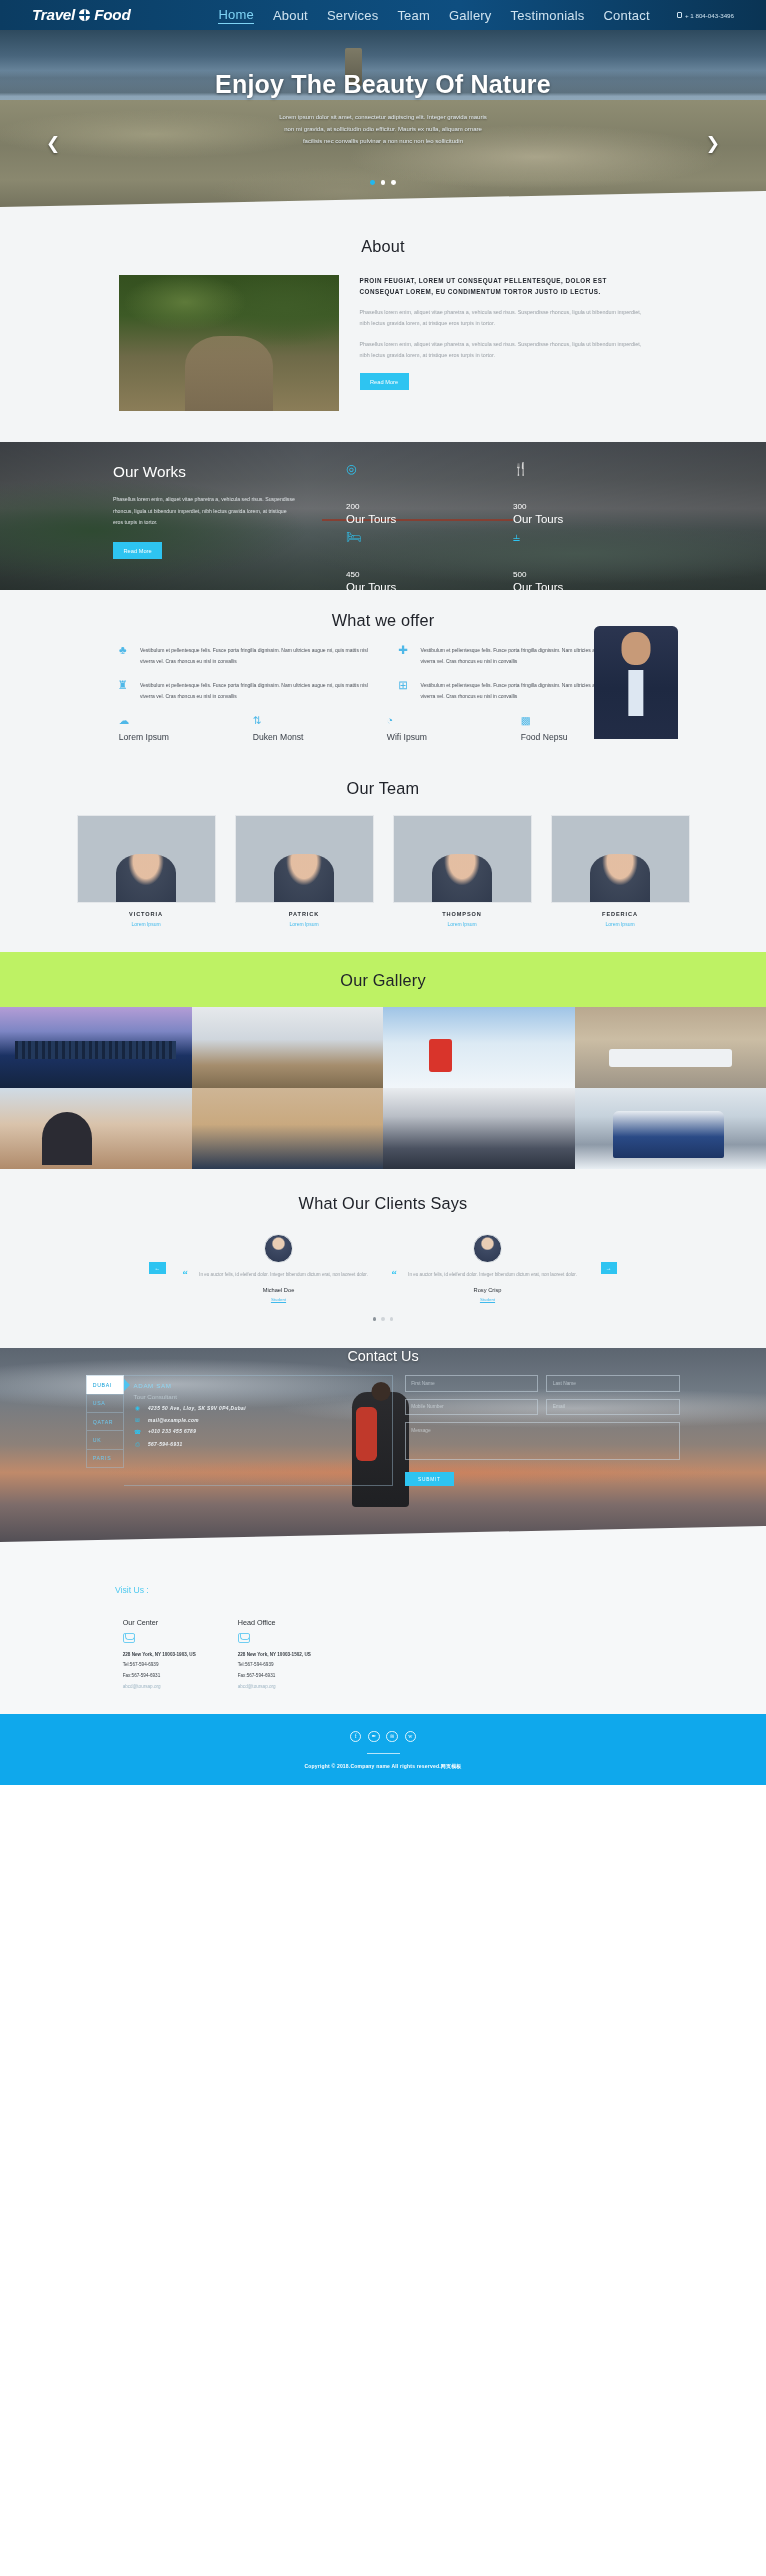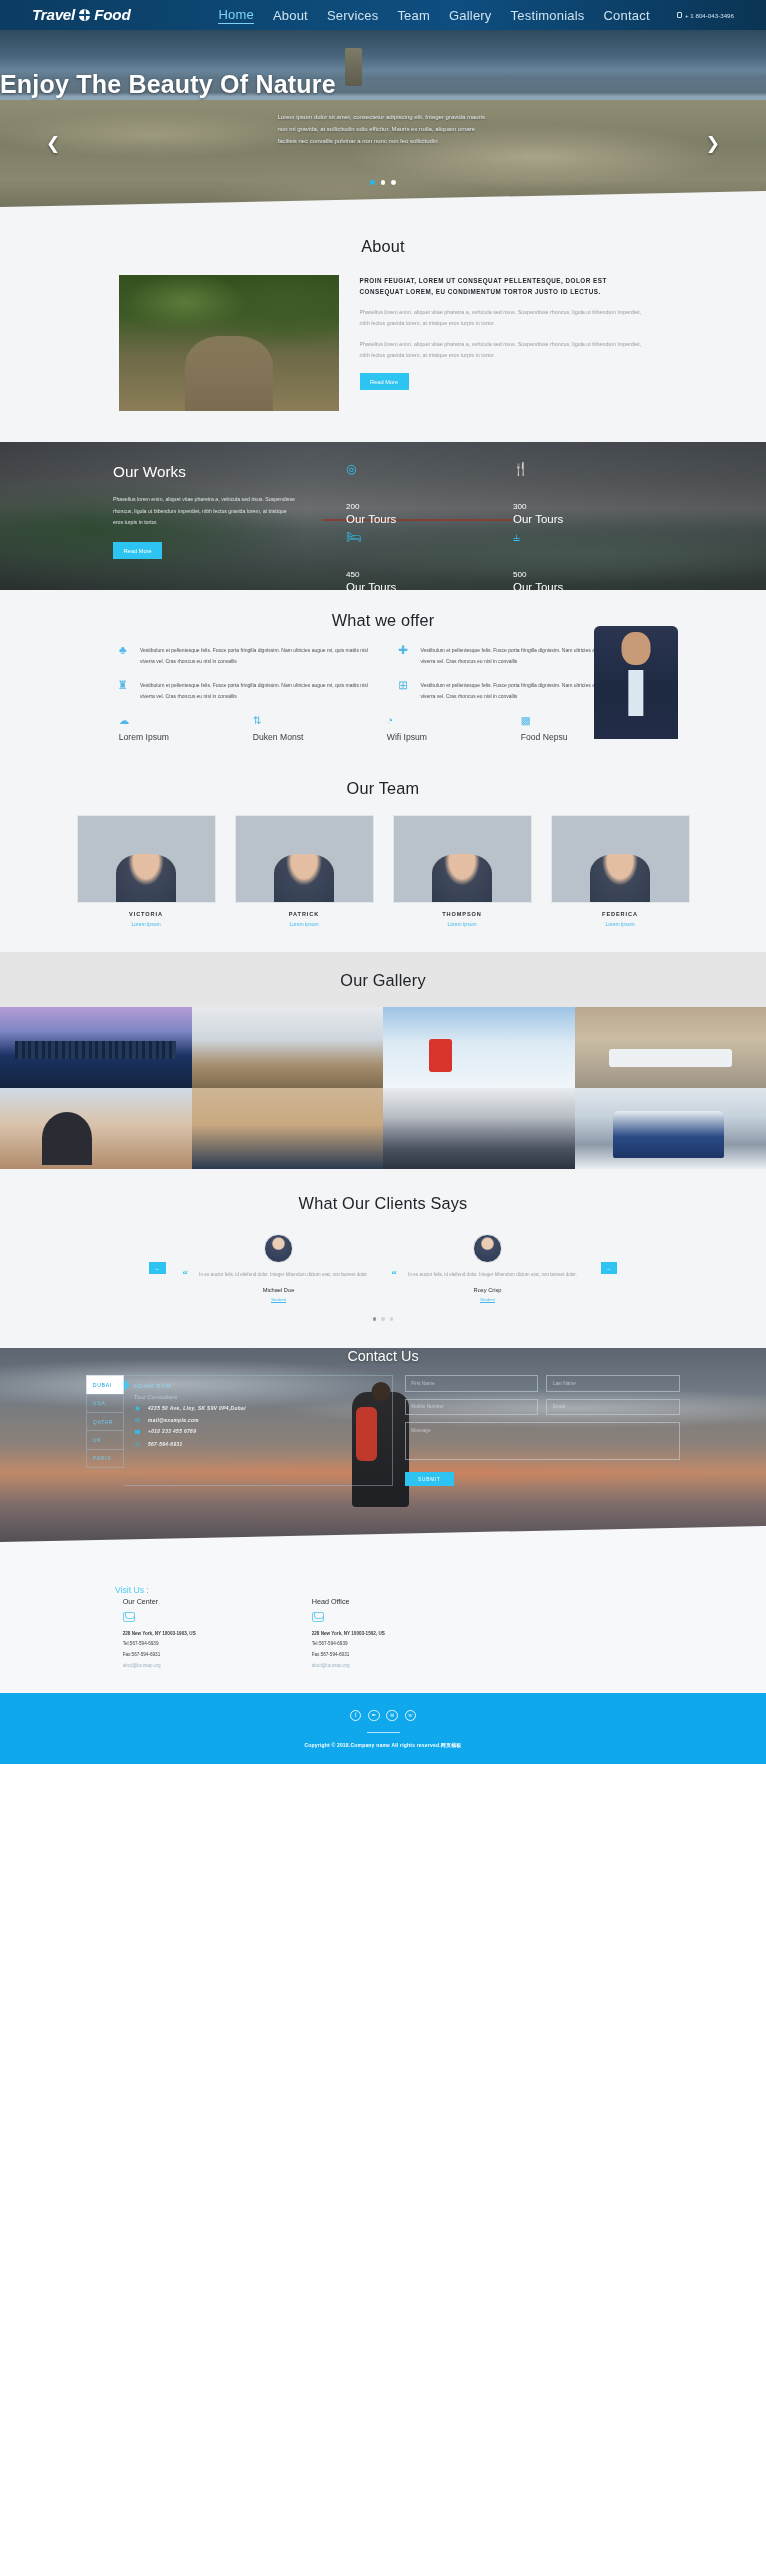--- a/index.html
+++ b/index.html
@@ -68,21 +68,21 @@
   .hero .skyband {
     position:absolute; left:0; right:0; top:0; height:40%;
     background: linear-gradient(180deg,#2e4a5e 0%, #48657c 35%, #7e9ab0 70%, #93a9ba 100%);
   }
   .hero .tower {
     position:absolute; left:45%; top:10%; width:17px; height:38px;
     background: linear-gradient(180deg,#7d7a66,#5e5c4d);
     border-radius:1.9px;
   }
   .hero-inner {
-    position:relative; z-index:5; text-align:left; padding-top:40px;
+    position:relative; z-index:5; text-align:center; padding-top:40px;
   }
   .hero h1 {
     color:#fff; font-size:25px; font-weight:bold; letter-spacing:0.2px;
     text-shadow: 0 1px 2.9px rgba(0,0,0,.4);
   }
   .hero p {
     color:#e6eef3; font-size:6px; line-height:2.0; margin-top:11.5px;
     max-width:211px; margin-left:auto; margin-right:auto;
     text-shadow: 0 1px 1.9px rgba(0,0,0,.45);
   }
@@ -197,21 +197,21 @@
   .team .p4{ background:linear-gradient(180deg,#9bb7cf 0%, #8e8272 45%, #7d7466 100%); }
   .team .card .pic::after{
     content:""; position:absolute; left:28%; bottom:0; width:44%; height:55%;
     background: radial-gradient(ellipse at 50% 15%, rgba(230,190,160,.95) 0 30%, rgba(40,50,70,.85) 42%, rgba(35,45,65,.9) 100%);
     border-radius:40% 40% 0 0;
   }
   .team .nm { font-size:5.6px; font-weight:bold; letter-spacing:0.9px; color:#2a2f36; margin-top:8.6px; }
   .team .rl { font-size:5px; color:#3fb9ec; margin-top:3.8px; }
 
   
-  .gallery { padding:19px 0 0; background:#e5e5e5; }
+  .gallery { padding:19px 0 0; background:#bef264; }
   .gallery .grid { display:grid; grid-template-columns:repeat(4,1fr); margin-top:17px; }
   .gallery .cellimg { height:81px; position:relative; overflow:hidden; }
   .g1 { background:linear-gradient(180deg,#b49dd6 0%, #7d86c4 30%, #1b3263 60%, #14243f 100%); }
   .g1::after{content:"";position:absolute;left:8%;top:42%;width:84%;height:22%;
     background:repeating-linear-gradient(90deg,#16253f 0 2.9px,#23395c 2.9px 6.7px);}
   .g2 { background:linear-gradient(180deg,#e6e9ec 0%, #cfd6dd 40%, #a58d6d 72%, #7e6b4f 100%); }
   .g3 { background:linear-gradient(180deg,#9fc4e6 0%, #dceaf4 45%, #f1f6fa 100%); }
   .g3::after{content:"";position:absolute;left:24%;top:40%;width:12%;height:40%;background:#d9342b;border-radius:2.9px;}
   .g4 { background:linear-gradient(180deg,#b9a88f 0%, #cbbda4 40%, #9e9587 100%); }
   .g4::after{content:"";position:absolute;left:18%;top:52%;width:64%;height:22%;background:#eef1f3;border-radius:2.9px;}
@@ -304,21 +304,21 @@
   }
   .contact-slant{
     position:absolute; left:-5%; right:-5%; bottom:-21px; height:36px;
     background:#f6f8f9; transform:rotate(-1.2deg); z-index:8;
   }
 
   
   .visit { background:#f6f8f9; padding:36px 0 25px; }
   .visit .wrap { width:536px; margin:0 auto; }
   .visit h4 { color:#4ec9f0; font-size:8.6px; font-weight:400; }
-  .visit .cols { display:flex; gap:116px; margin-top:2px; padding-left:7.7px; }
+  .visit .cols { display:flex; gap:42px; margin-top:23px; padding-left:7.7px; }
   .visit .c .h { font-size:7.2px; color:#2b3036; }
   .visit .c .env {
     margin-top:6.7px; width:12.4px; height:9.6px; border:1px solid #6fcef2; border-radius:1.9px;
     position:relative;
   }
   .visit .c .env::after{
     content:""; position:absolute; left:1px; top:0px; width:8.6px; height:4.8px;
     border-left:1px solid #6fcef2; border-right:1px solid #6fcef2;
     transform: skewY(0deg); border-radius:0 0 3.8px 3.8px; border-bottom:1px solid #6fcef2;
   }

